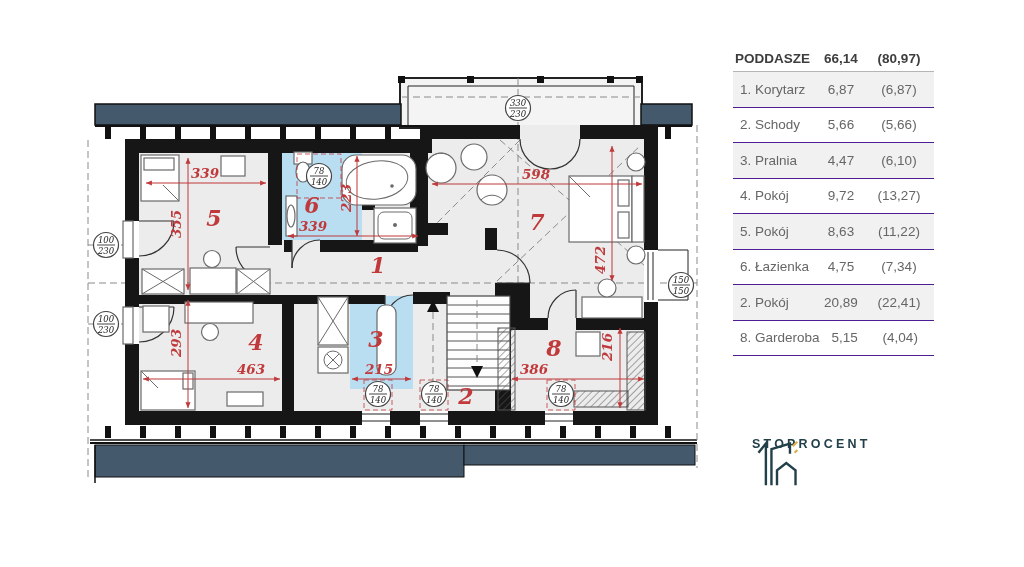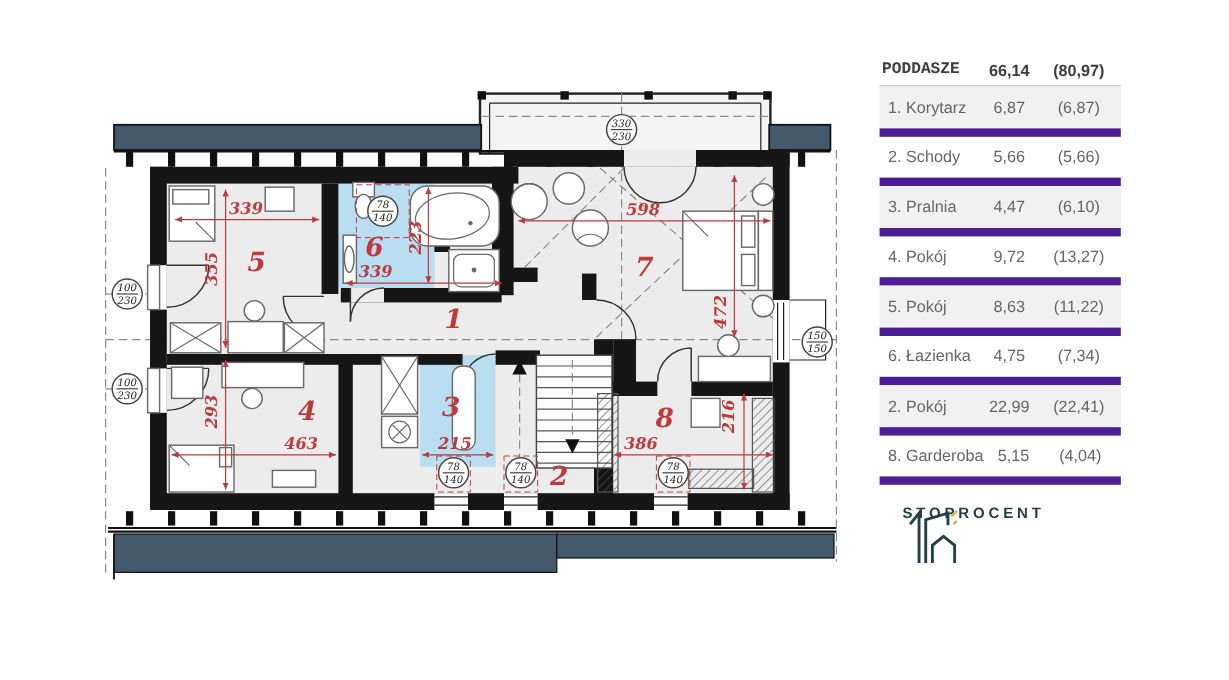--- a/index.html
+++ b/index.html
@@ -17,28 +17,28 @@
   .rlbl{fill:#c0393b;font:italic 700 22px "DejaVu Serif",serif;text-anchor:middle}
   .dlbl{fill:#c0393b;font:italic 600 13.5px "DejaVu Serif",serif;text-anchor:middle}
   .mk circle{fill:#fff;stroke:#444;stroke-width:1.2}
   .mk line{stroke:#444;stroke-width:1}
   .mk text{font:italic 8.5px "DejaVu Serif",serif;fill:#222;text-anchor:middle}
   .gl{stroke:#222;stroke-width:1;fill:none}
   
   .legend{position:absolute;left:733px;top:45px;width:201px;font-size:13.5px;color:#666;}
   .lg-head{display:flex;align-items:center;height:26px;font-weight:bold;color:#3d3d3d;
            border-bottom:1px solid #b5b5b5;}
-  .lg-row{display:flex;align-items:center;height:34.5px;border-bottom:7px solid #4c1d95;}
+  .lg-row{display:flex;align-items:center;height:34.5px;border-bottom:1px solid #4c1d95;}
   .lg-row.odd{background:#f1f1f1;}
   .lg-name{flex:1;padding-left:7px;white-space:nowrap;}
-  .lg-head .lg-name{padding-left:2px;font-family:Liberation Mono, monospace;}
+  .lg-head .lg-name{padding-left:2px;}
   .lg-area{width:52px;text-align:center;}
   .lg-gross{width:64px;text-align:center;padding-right:3px;}
   
-  .logo{position:absolute;left:752px;top:420px;display:flex;gap:10px;}
+  .logo{position:absolute;left:752px;top:436px;display:flex;gap:10px;}
   .logo-text{color:#22404a;font-weight:bold;font-size:12.5px;letter-spacing:3.2px;
              line-height:17px;white-space:nowrap;}
 </style>
 </head>
 <body>
 
 <div class="stage">
 
 <svg width="1024" height="567" viewBox="0 0 1024 567">
   <defs>
@@ -398,21 +398,21 @@
     <div class="lg-area">8,63</div>
     <div class="lg-gross">(11,22)</div>
   </div>
   <div class="lg-row">
     <div class="lg-name">6. Łazienka</div>
     <div class="lg-area">4,75</div>
     <div class="lg-gross">(7,34)</div>
   </div>
   <div class="lg-row odd">
     <div class="lg-name">2. Pokój</div>
-    <div class="lg-area">22,99</div>
+    <div class="lg-area">20,89</div>
     <div class="lg-gross">(22,41)</div>
   </div>
   <div class="lg-row">
     <div class="lg-name">8. Garderoba</div>
     <div class="lg-area">5,15</div>
     <div class="lg-gross">(4,04)</div>
   </div>
 </div>
 
 <div class="logo">

